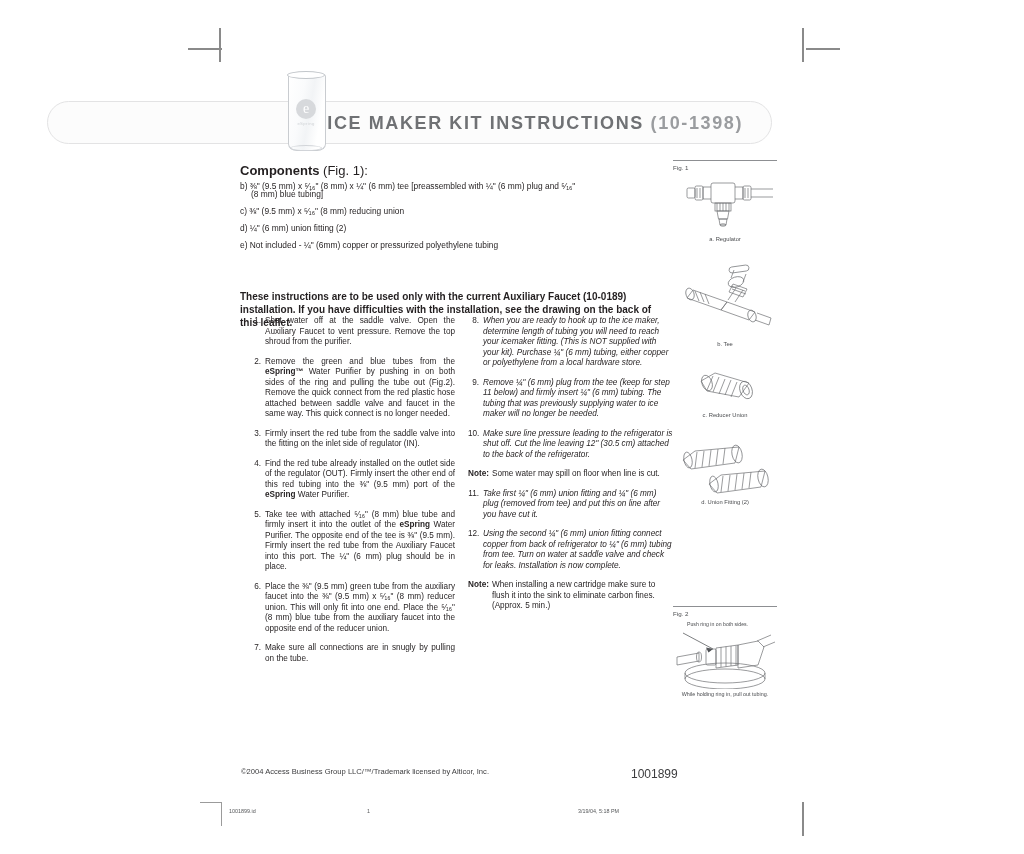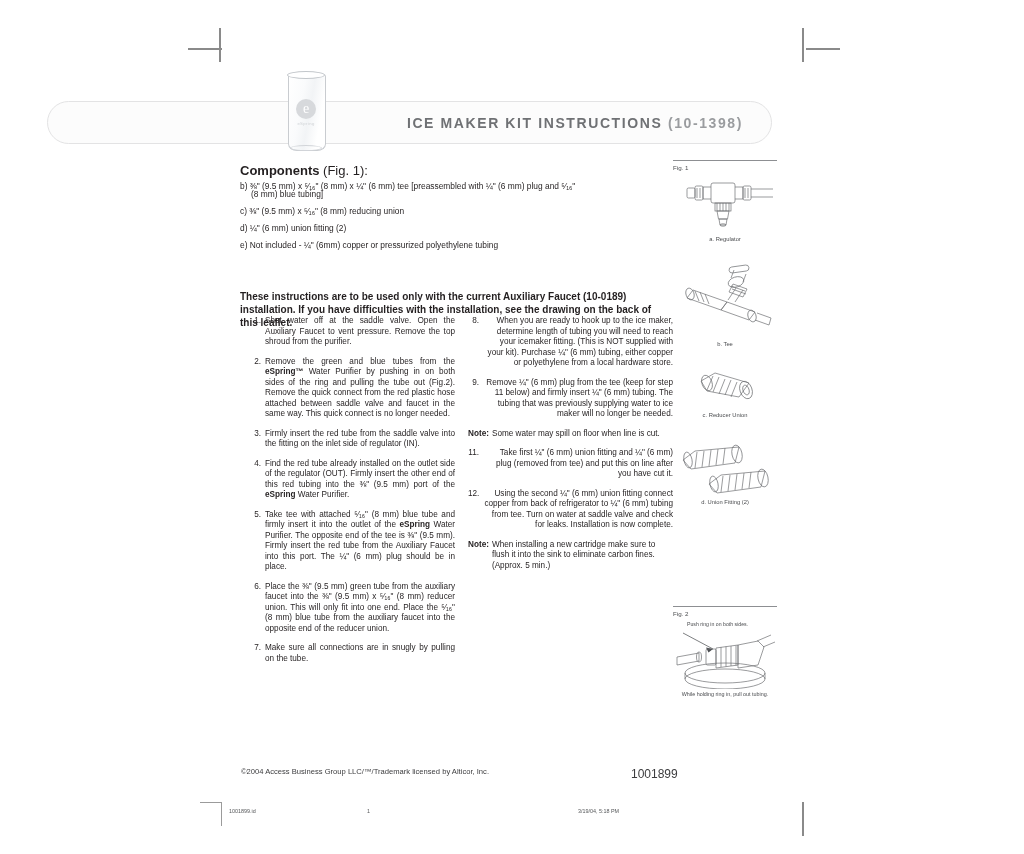--- a/index.html
+++ b/index.html
@@ -31,21 +31,21 @@
     border: 1px solid #e3e3e4;
     border-radius: 22px;
     background: #fcfcfc;
     box-sizing: border-box;
   }
   #banner-title {
     position: absolute;
     right: 28px;
     top: 50%;
     transform: translateY(-50%);
-    font-size: 14px;
+    font-size: 18px;
     font-weight: bold;
     letter-spacing: 1.6px;
     color: #6f7174;
     white-space: nowrap;
   }
   #banner-title .code { color: #9a9c9f; }
 
   
   #glass-wrap {
     position: absolute;
@@ -141,21 +141,21 @@
 
   .step { display: flex; margin-bottom: 9px; }
   .step .num {
     width: 15px;
     flex: 0 0 15px;
     text-align: right;
     padding-right: 4px;
     box-sizing: border-box;
   }
   .step .txt { flex: 1 1 auto; text-align: justify; }
-  .step.tight .txt { text-align: right; }
+  .step.tight .txt { text-align: left; font-style: italic; }
   .step .txt b { font-weight: bold; }
 
   .note-blk { display: flex; margin-bottom: 9px; justify-content: center; }
   .note-blk .lbl { flex: 0 0 auto; font-weight: bold; padding-right: 3px; }
   .note-blk .bdy { flex: 1 1 auto; }
 
   
   #fig-col { position: absolute; left: 673px; top: 160px; width: 112px; }
   .fig-rule { width: 104px; height: 1px; background: #8d8f92; margin-bottom: 3px; }
   .fig-label-top { font-size: 6.2px; color: #4a4c4f; margin-bottom: 4px; }
@@ -272,20 +272,24 @@
       </div>
     </div>
   <div class="col" id="col-right">
       <div class="step tight">
         <div class="num">8.</div>
         <div class="txt">When you are ready to hook up to the ice maker, determine length of tubing you will need to reach your icemaker fitting. (This is NOT supplied with your kit). Purchase ¼" (6 mm) tubing, either copper or polyethylene from a local hardware store.</div>
       </div>
       <div class="step tight">
         <div class="num">9.</div>
         <div class="txt">Remove ¼" (6 mm) plug from the tee (keep for step 11 below) and firmly insert ¼" (6 mm) tubing. The tubing that was previously supplying water to ice maker will no longer be needed.</div>
+      </div>
+      <div class="step tight">
+        <div class="num">10.</div>
+        <div class="txt">Make sure line pressure leading to the refrigerator is shut off. Cut the line leaving 12" (30.5 cm) attached to the back of the refrigerator.</div>
       </div>
       <div class="note-blk">
         <div class="lbl">Note:</div>
         <div class="bdy">Some water may spill on floor when line is cut.</div>
       </div>
       <div class="step tight">
         <div class="num">11.</div>
         <div class="txt">Take first ¼" (6 mm) union fitting and ¼" (6 mm) plug (removed from tee) and put this on line after you have cut it.</div>
       </div>
       <div class="step tight">

